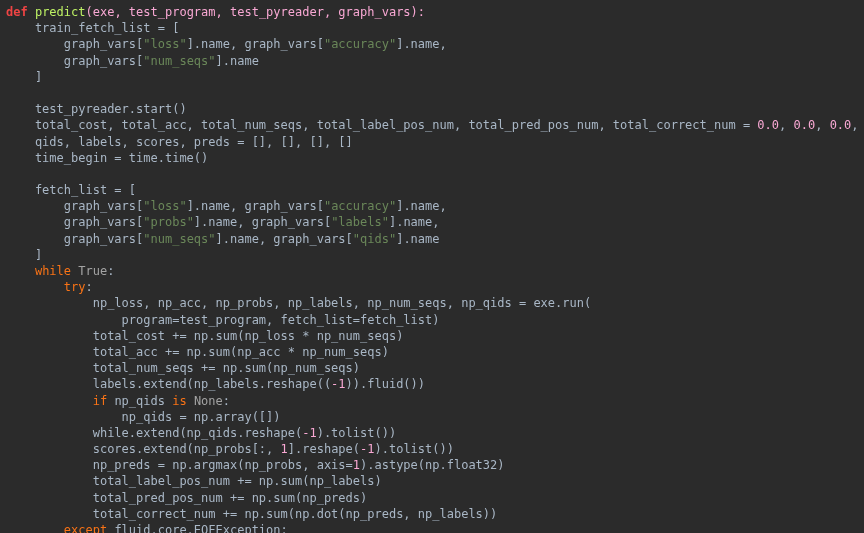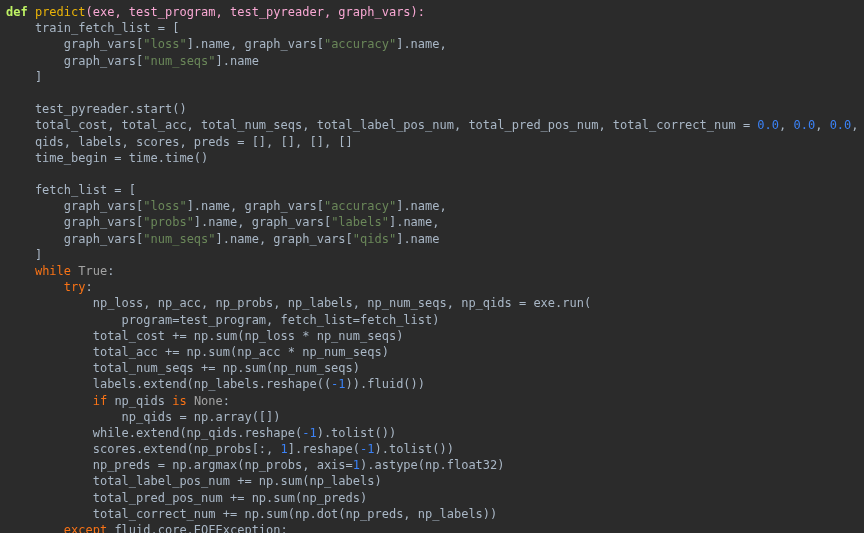--- a/index.html
+++ b/index.html
@@ -12,26 +12,26 @@
     color: #a9b7c6;
     width: 864px;
     height: 533px;
     overflow: hidden;
   }
   pre {
     margin: 0;
     padding: 4px 6px;
     white-space: pre;
   }
-  .kw-def   { color: #bef264; font-weight: bold; }
+  .kw-def   { color: #ef4444; font-weight: bold; }
   .kw       { color: #f97316; }
-  .fn       { color: #eab308; }
+  .fn       { color: #bef264; }
   .param    { color: #f9a8d4; }
   .str      { color: #6a8759; }
-  .num      { color: #3b82f6; }
+  .num      { color: #f9a8d4; }
   .con      { color: #a3a3a3; }
 </style>
 </head>
 <body>
 
 <pre><span><span class="kw-def">def </span><span class="fn">predict</span><span class="param">(exe, test_program, test_pyreader, graph_vars):</span></span>
 <span>    train_fetch_list = [</span>
 <span><span>        graph_vars[</span><span class="str">"loss"</span><span>].name, graph_vars[</span><span class="str">"accuracy"</span><span>].name,</span></span>
 <span><span>        graph_vars[</span><span class="str">"num_seqs"</span><span>].name</span></span>
 <span>    ]</span>

